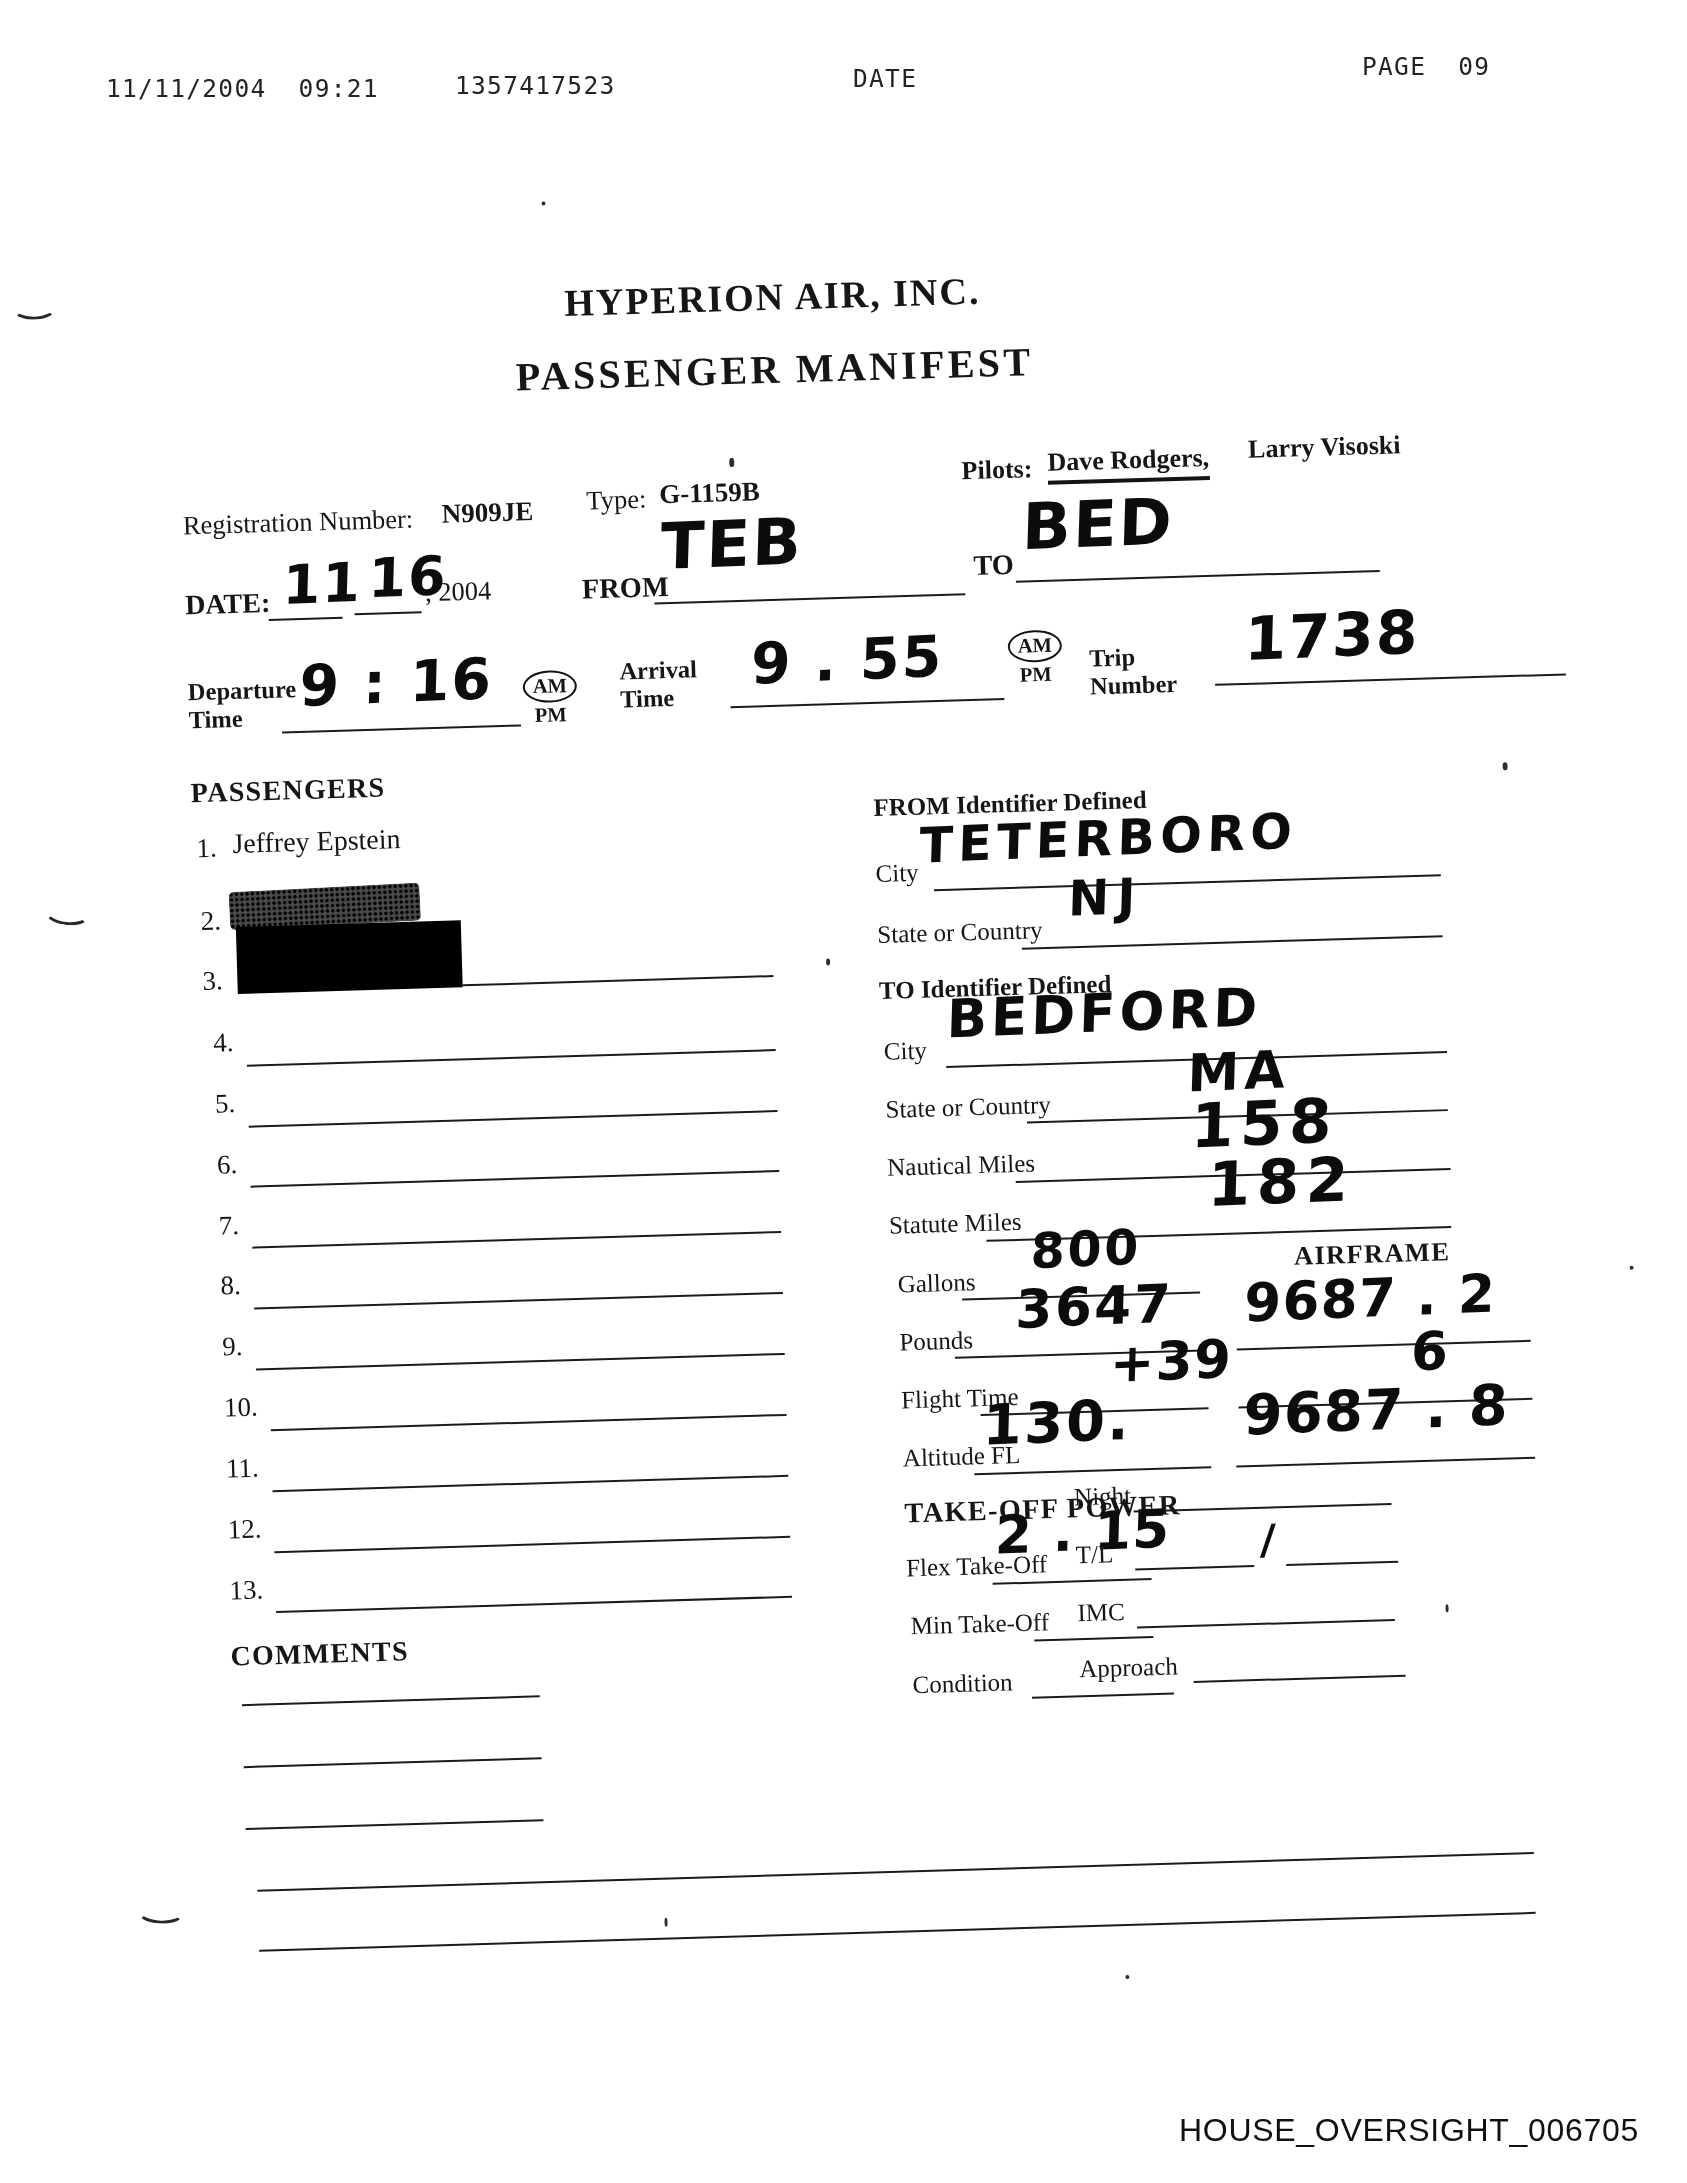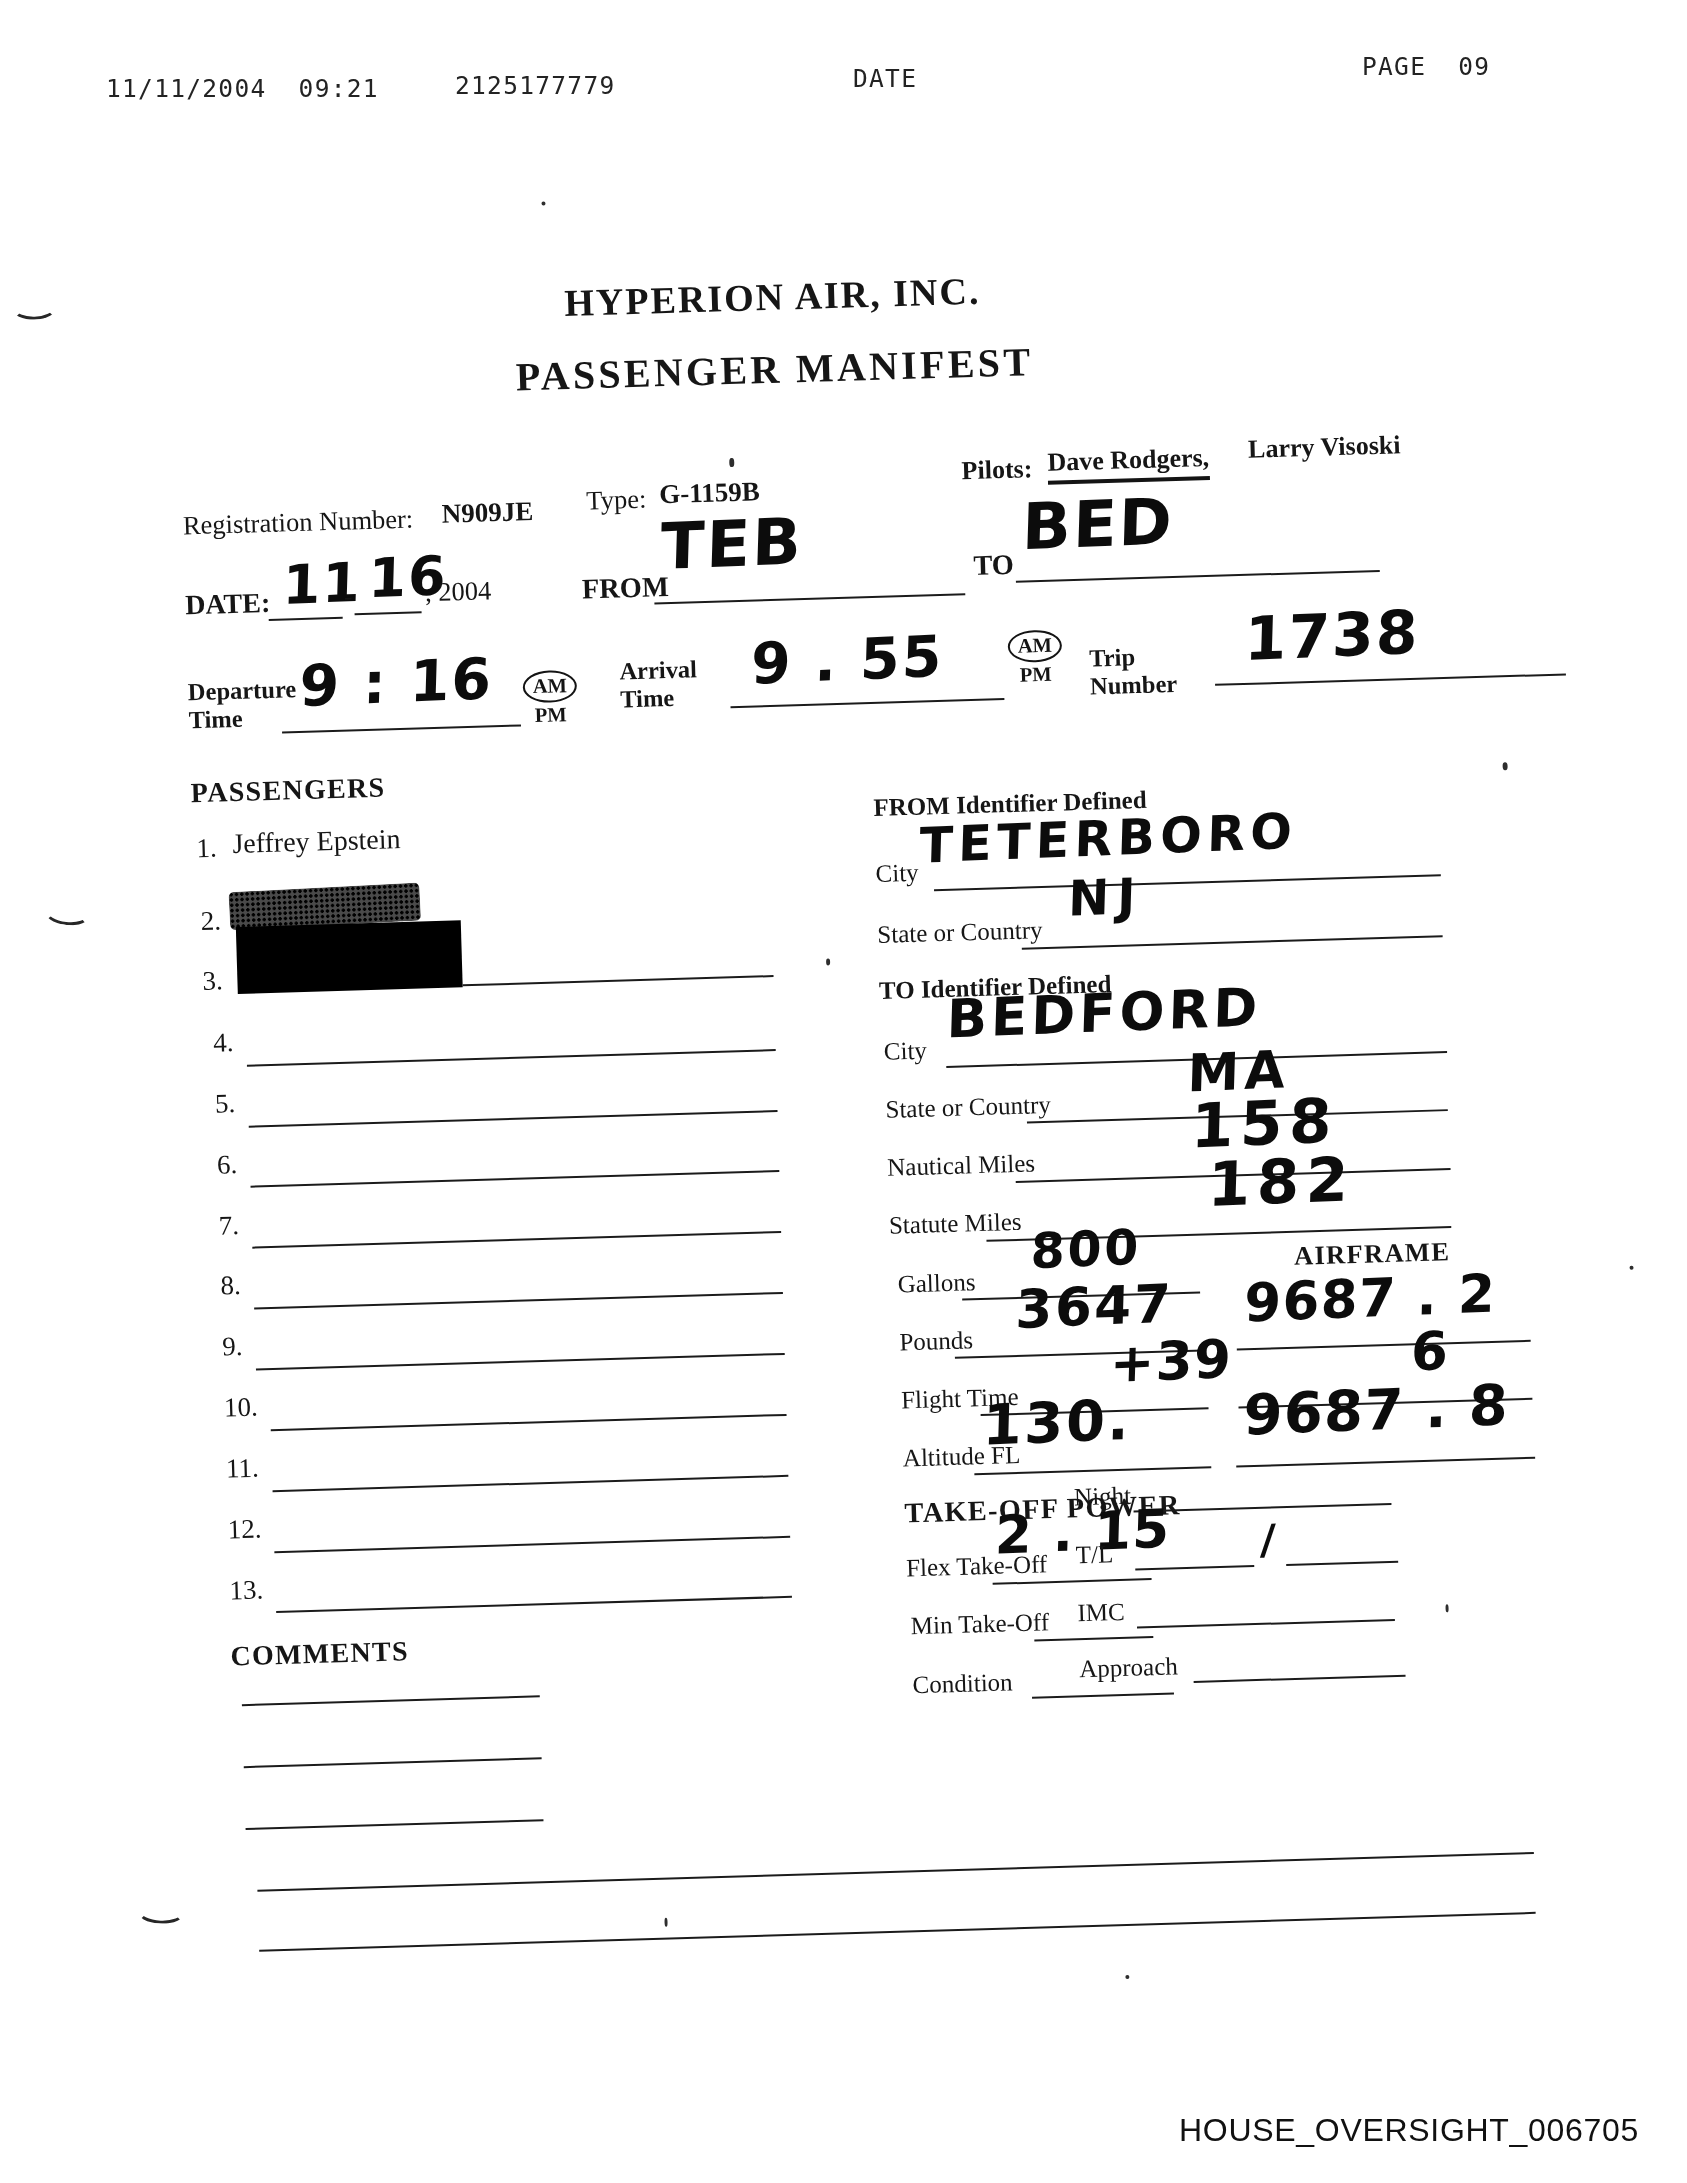--- a/index.html
+++ b/index.html
@@ -31,21 +31,21 @@
       background-size:5.3px 5.3px;border-radius:5.3px;transform:rotate(-1.2deg);}
   .redact-solid{position:absolute;background:#000;}
   .speck{position:absolute;background:#2e2e2e;border-radius:50%;}
   .squiggle{position:absolute;border:3.3px solid transparent;border-bottom-color:#272727;border-radius:50%;}
   .footerid{position:absolute;font-family:"Liberation Sans", sans-serif;font-size:32px;color:#111;letter-spacing:0.7px;}
 </style>
 </head>
 <body>
 
 <div class="fax" style="left:106px;top:74px;">11/11/2004  09:21</div>
-<div class="fax" style="left:455px;top:71px;">2125177779</div>
+<div class="fax" style="left:455px;top:71px;">1357417523</div>
 <div class="fax" style="left:853px;top:64px;">DATE</div>
 <div class="fax" style="left:1362px;top:52px;">PAGE  09</div>
 
 <div class="form">
 
   <div class="t title" style="left:546px;top:273px;width:496px;font-size:38px;">HYPERION AIR, INC.</div>
   <div class="t title" style="left:513px;top:344px;width:562px;font-size:40px;letter-spacing:3.3px;">PASSENGER MANIFEST</div>
 
   <div class="t typed" style="left:198px;top:491px;font-size:26.5px;">Registration Number:</div>
   <div class="t b" style="left:457px;top:487px;font-size:27px;">N909JE</div>

